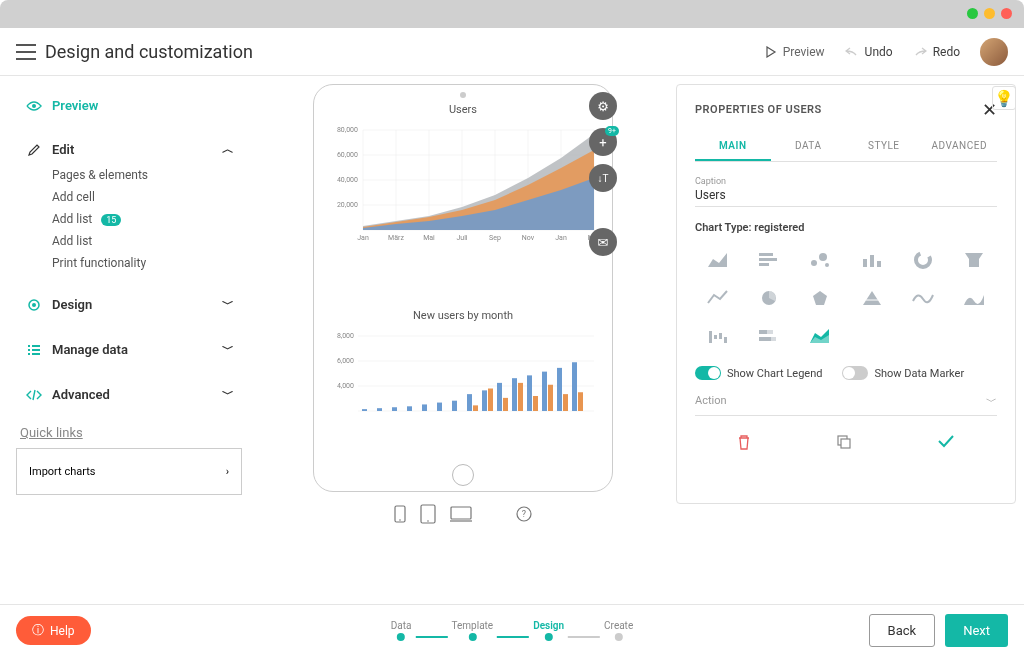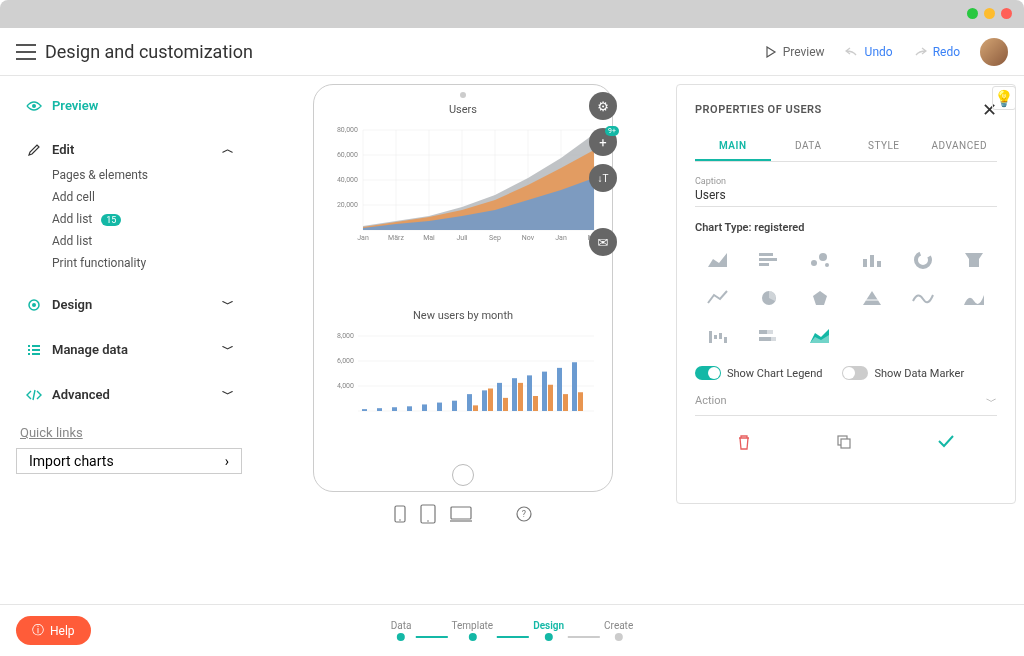--- a/index.html
+++ b/index.html
@@ -10,36 +10,36 @@
 .tr-green { background: #28c840; }
 .tr-yellow { background: #febc2e; }
 .tr-red { background: #ff5f57; }
 
 .header { height: 48px; border-bottom: 1px solid #e5e5e5; display: flex; align-items: center; padding: 0 16px; }
 .hamburger { width: 20px; height: 16px; display: flex; flex-direction: column; justify-content: space-between; cursor: pointer; }
 .hamburger span { height: 2px; background: #555; }
 .page-title { margin-left: 9px; font-size: 18px; font-weight: 400; color: #333; }
 .header-spacer { flex: 1; }
 .header-btn { display: flex; align-items: center; gap: 6px; font-size: 12px; color: #666; margin-right: 20px; cursor: pointer; }
-.header-btn.disabled { color: #3b82f6; text-align: center; }
+.header-btn.disabled { color: #404040; text-align: center; }
 .avatar { width: 28px; height: 28px; border-radius: 50%; background: linear-gradient(135deg,#d4a574,#8b5a3c); }
 
 .main { display: flex; height: 528px; }
 
 .sidebar { width: 250px; padding: 16px 8px 16px 16px; }
 .side-row { display: flex; align-items: center; padding: 6px 8px; font-size: 13px; color: #333; cursor: pointer; }
 .side-row.preview { color: #14b8a6; font-weight: 600; }
 .side-row.group { font-weight: 600; margin-top: 16px; }
 .side-ico { width: 20px; display: flex; justify-content: center; margin-right: 8px; }
 .side-label { flex: 1; }
 .chev { font-size: 12px; color: #333; }
 .side-sub { padding-left: 36px; font-size: 12px; color: #555; padding-top: 4px; padding-bottom: 4px; cursor: pointer; }
 .badge { background: #14b8a6; color: #fff; border-radius: 8px; font-size: 9px; padding: 1px 5px; margin-left: 6px; }
 .quick-label { font-size: 13px; color: #888; margin: 16px 0 8px 4px; text-decoration: underline; }
-.import-box { border: 1px solid #ccc; padding: 4px 12px; font-size: 14px; display: flex; justify-content: space-between; align-items: center; cursor: pointer; }
+.import-box { border: 1px solid #ccc; padding: 16px 12px; font-size: 11px; display: flex; justify-content: space-between; align-items: center; cursor: pointer; }
 
 .canvas { flex: 1; display: flex; flex-direction: column; align-items: center; padding-top: 8px; position: relative; }
 .tablet { width: 300px; height: 408px; border: 1px solid #ccc; border-radius: 20px; background: #fff; position: relative; padding: 18px 14px 30px 14px; }
 .cam { width: 6px; height: 6px; background: #ccc; border-radius: 50%; position: absolute; top: 7px; left: 50%; transform: translateX(-50%); }
 .home-btn { width: 22px; height: 22px; border: 1.5px solid #bbb; border-radius: 50%; position: absolute; bottom: 5px; left: 50%; transform: translateX(-50%); }
 .chart-box { height: 200px; }
 .chart-title { font-size: 11px; text-align: center; color: #555; margin-bottom: 4px; }
 .chart-svg { width: 100%; }
 .legend { display: flex; flex-wrap: wrap; gap: 4px 10px; font-size: 8px; color: #666; padding: 4px 8px; }
 .legend-item { display: flex; align-items: center; gap: 3px; }
@@ -482,13 +482,17 @@
     <div class="step active">
         <span class="step-label">Design</span>
         <span class="step-dot"></span>
       </div>
     <div class="step-line future"></div>
     <div class="step future">
         <span class="step-label">Create</span>
         <span class="step-dot"></span>
       </div>
   </div>
+  <div class="footer-btns">
+    <button class="btn btn-back">Back</button>
+    <button class="btn btn-next">Next</button>
+  </div>
 </div>
 
 </body></html>

